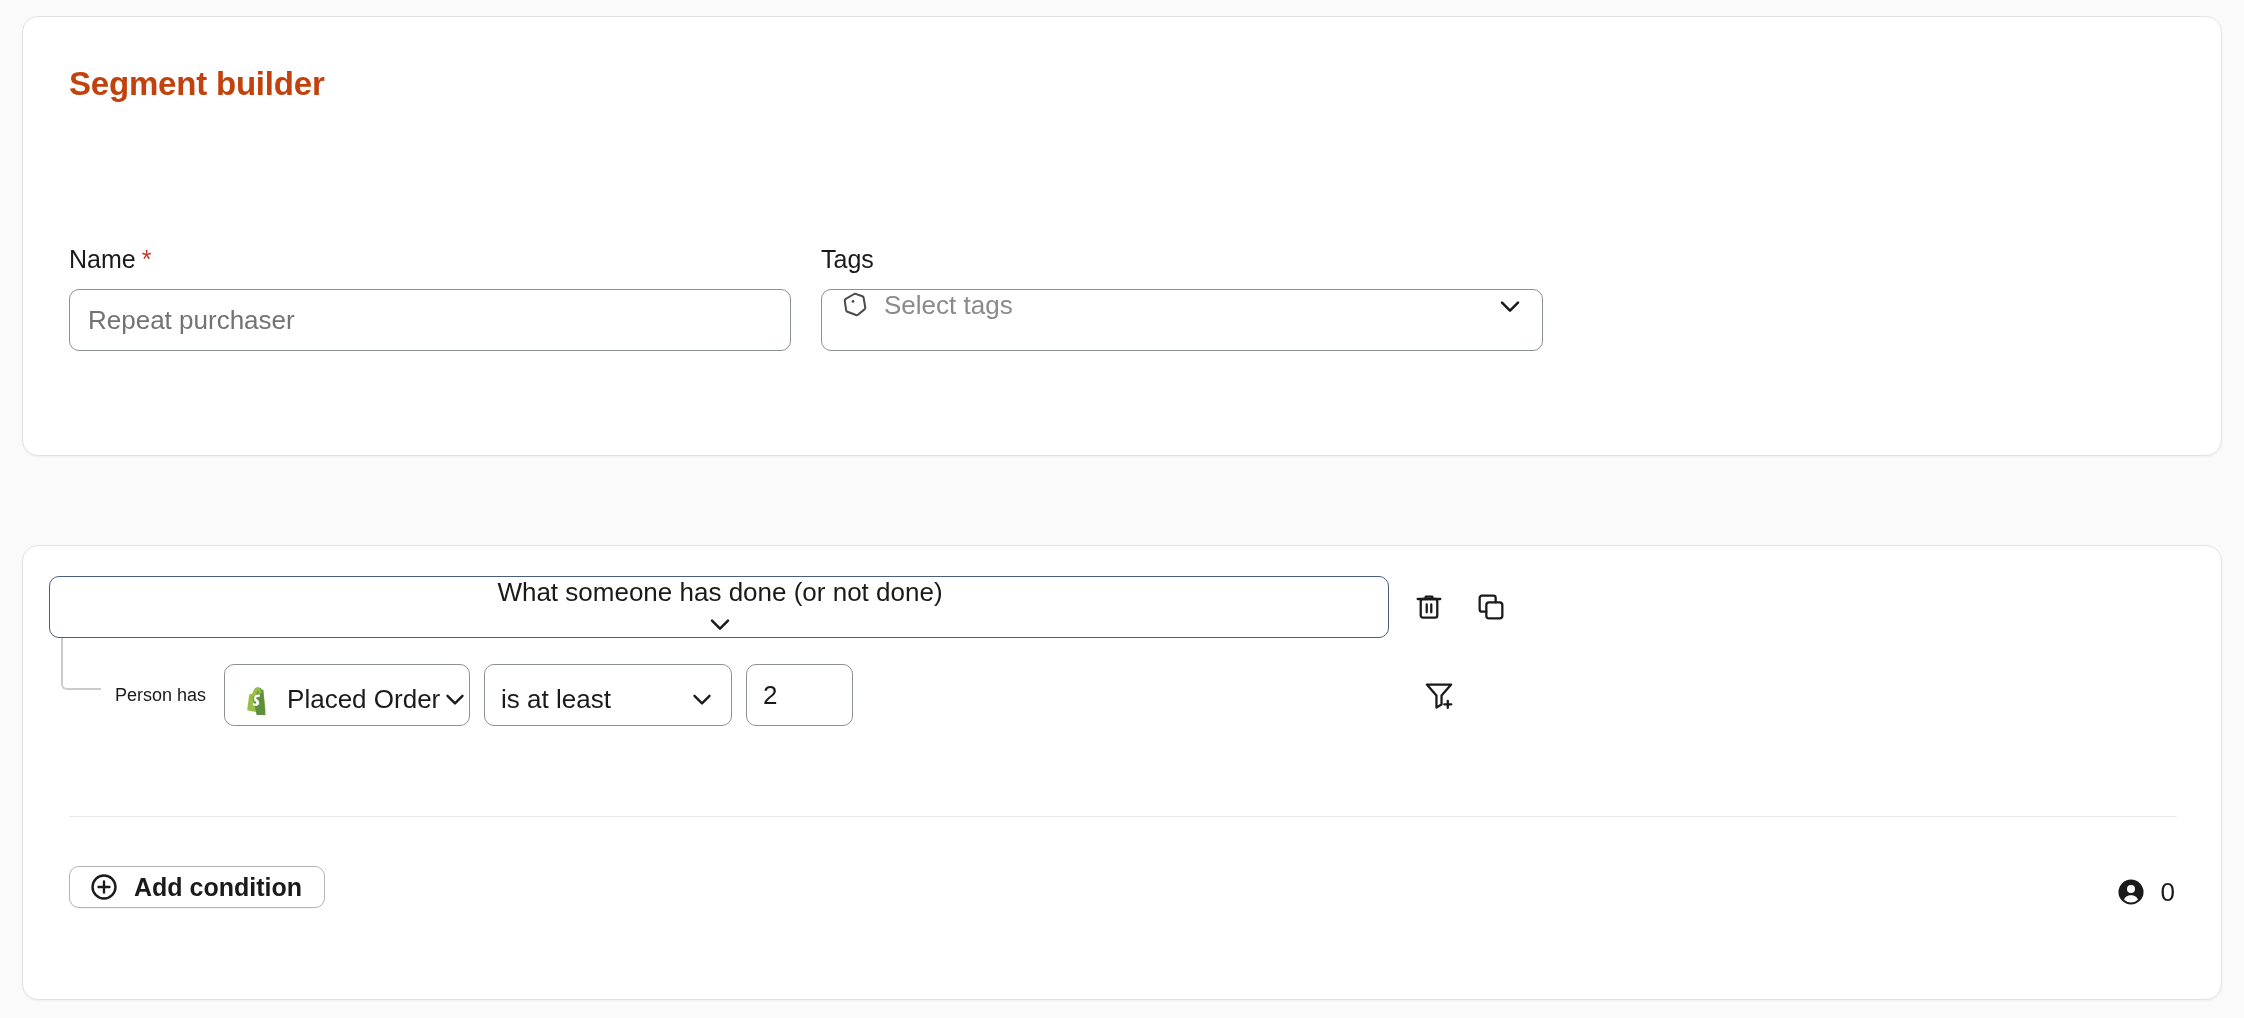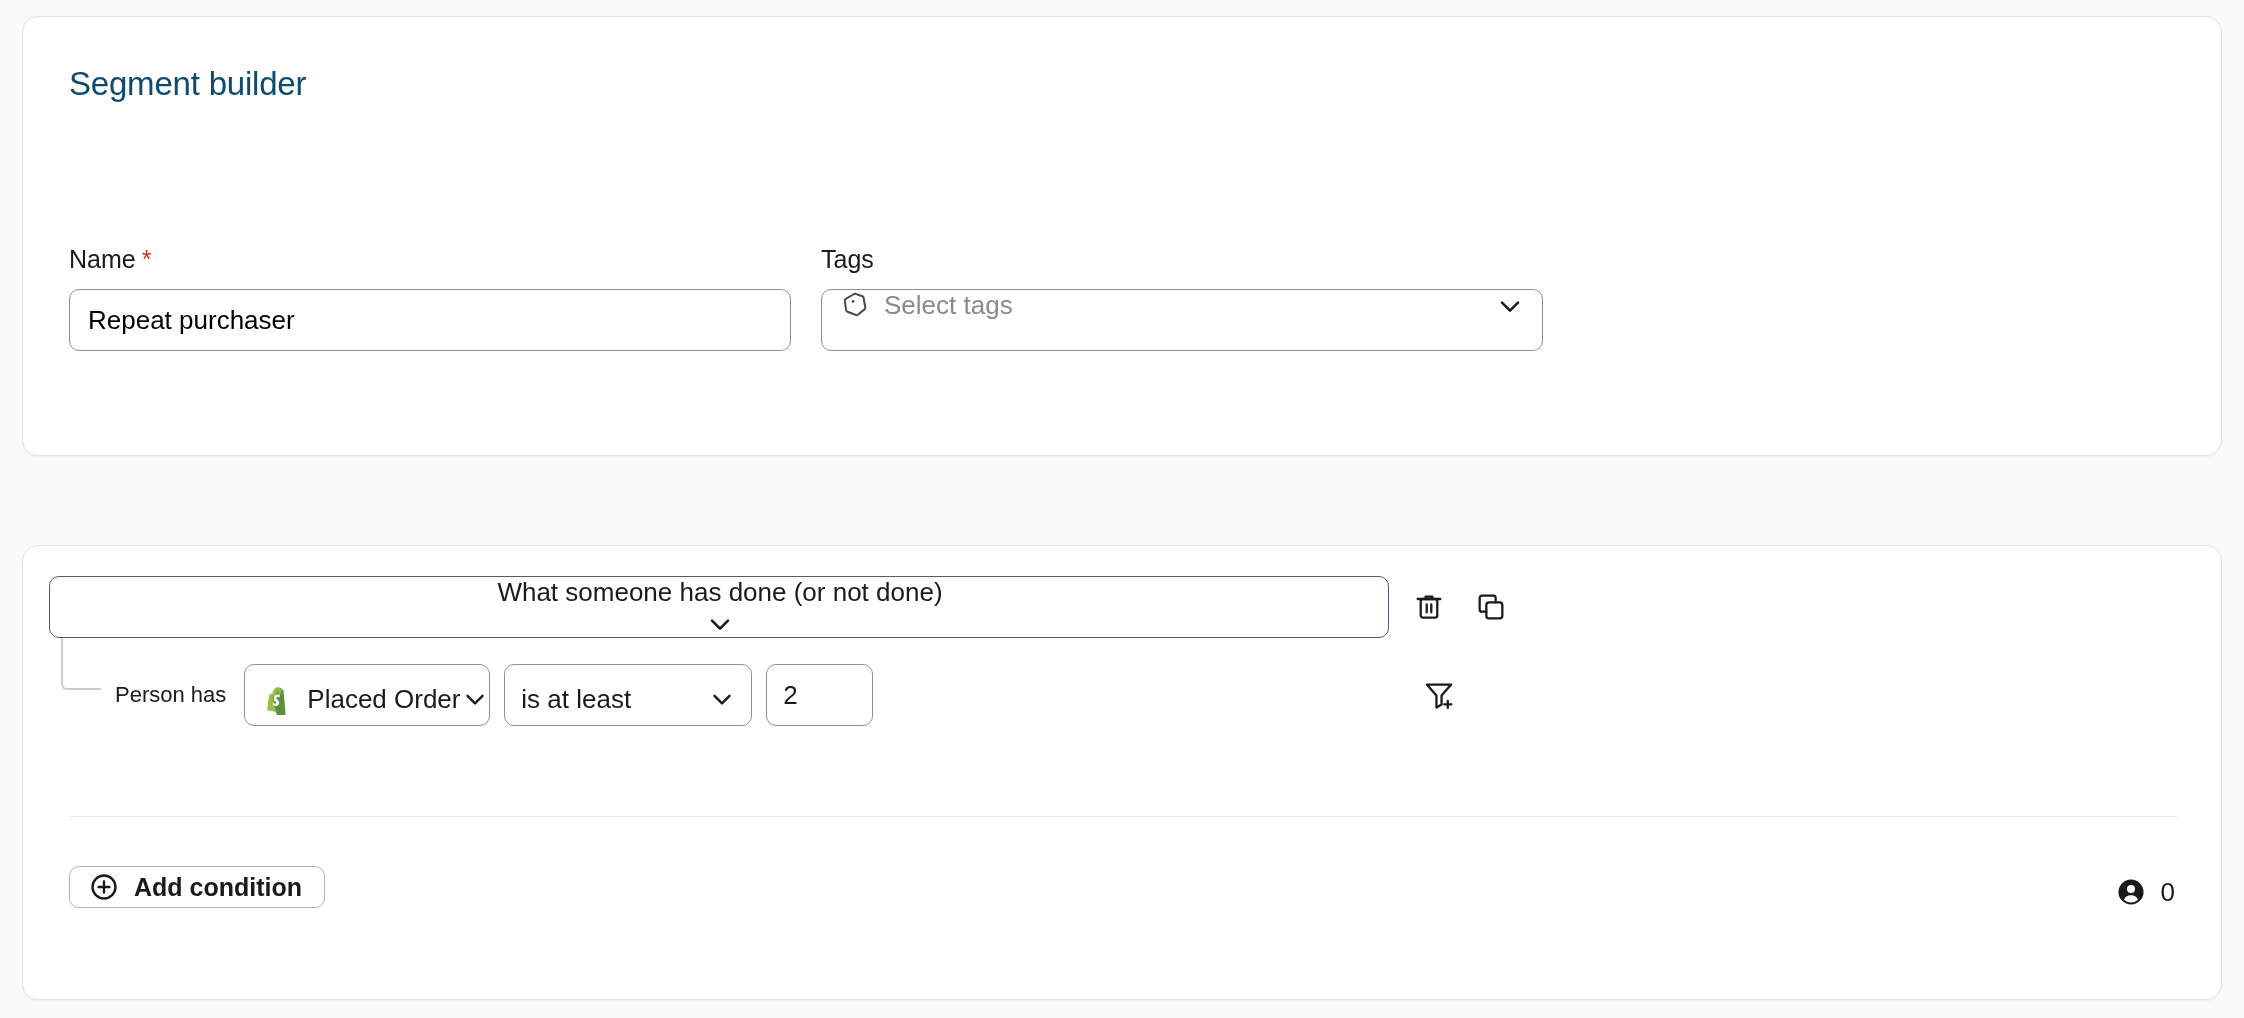--- a/index.html
+++ b/index.html
@@ -44,22 +44,22 @@
     width: 2200px;
     height: 455px;
   }
 
   
   .card-title {
     position: absolute;
     left: 46px;
     top: 48px;
     font-size: 33px;
-    font-weight: normal;
-    color: #0c4a6e;
+    font-weight: bold;
+    color: #c2410c;
     letter-spacing: -0.2px;
     white-space: nowrap;
   }
 
   .card-subtitle {
     position: absolute;
     left: 46px;
     top: 116px;
     font-size: 25px;
     font-weight: normal;
@@ -82,21 +82,21 @@
   #label-name { left: 46px; top: 228px; text-align: right; }
   #label-tags { left: 798px; top: 228px; }
 
   .text-input {
     position: absolute;
     background: #ffffff;
     border: 1px solid #8c9196;
     border-radius: 10px;
     font-family: "Liberation Sans", sans-serif;
     font-size: 26px;
-    color: #000000;
+    color: #737373;
     padding: 0 18px;
     outline: none;
   }
 
   #input-name {
     left: 46px;
     top: 272px;
     width: 722px;
     height: 62px;
   }
@@ -179,21 +179,21 @@
   .condition-row {
     position: absolute;
     left: 92px;
     top: 118px;
     display: flex;
     align-items: center;
     gap: 0;
   }
 
   .person-has {
-    font-size: 22px;
+    font-size: 18px;
     color: #1a1a1a;
     white-space: nowrap;
     margin-right: 18px;
   }
 
   .select-box {
     height: 62px;
     background: #ffffff;
     border: 1px solid #8c9196;
     border-radius: 10px;

